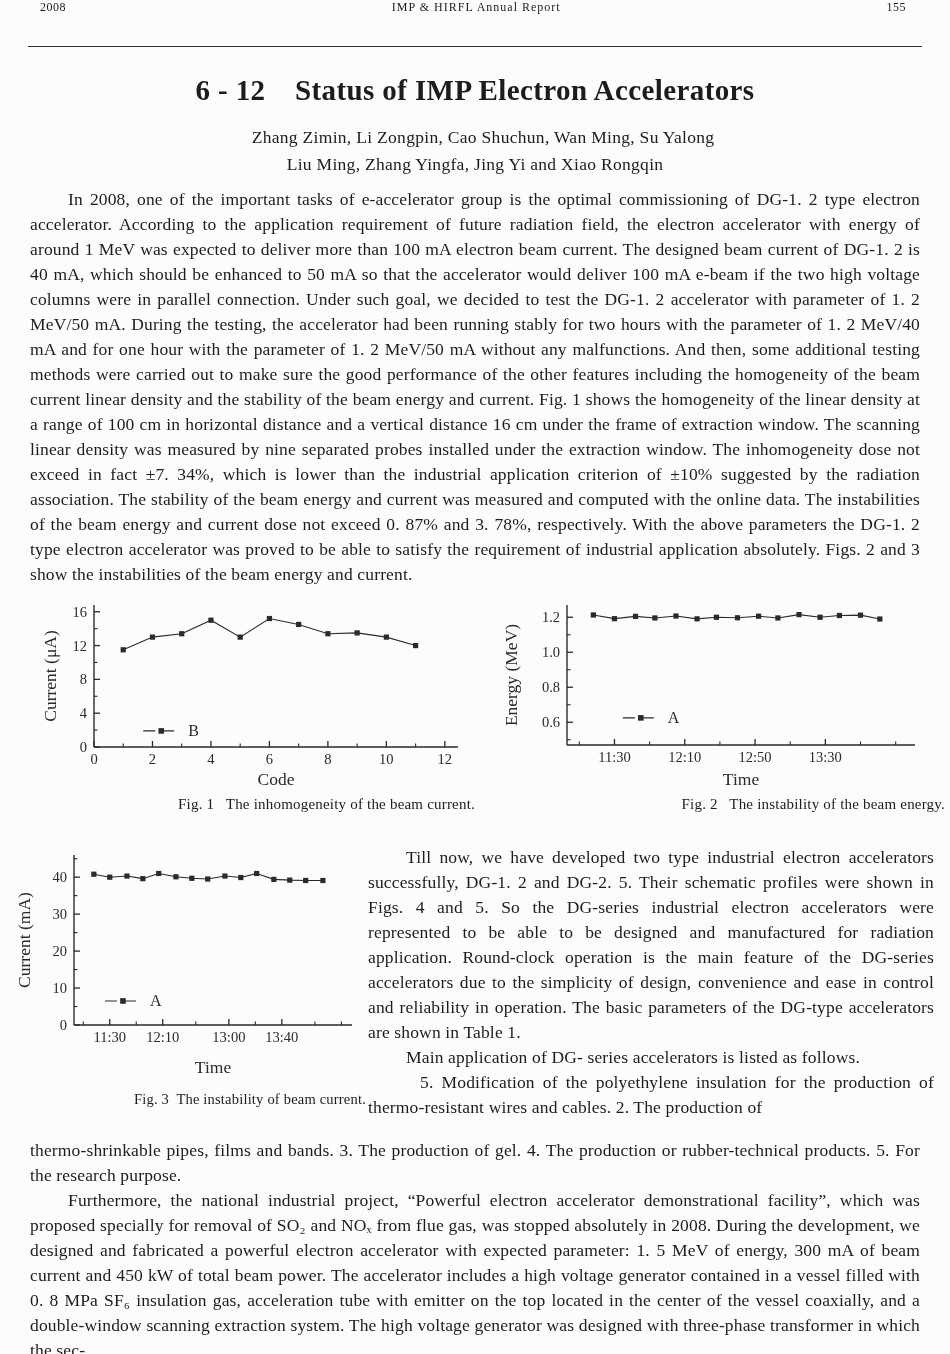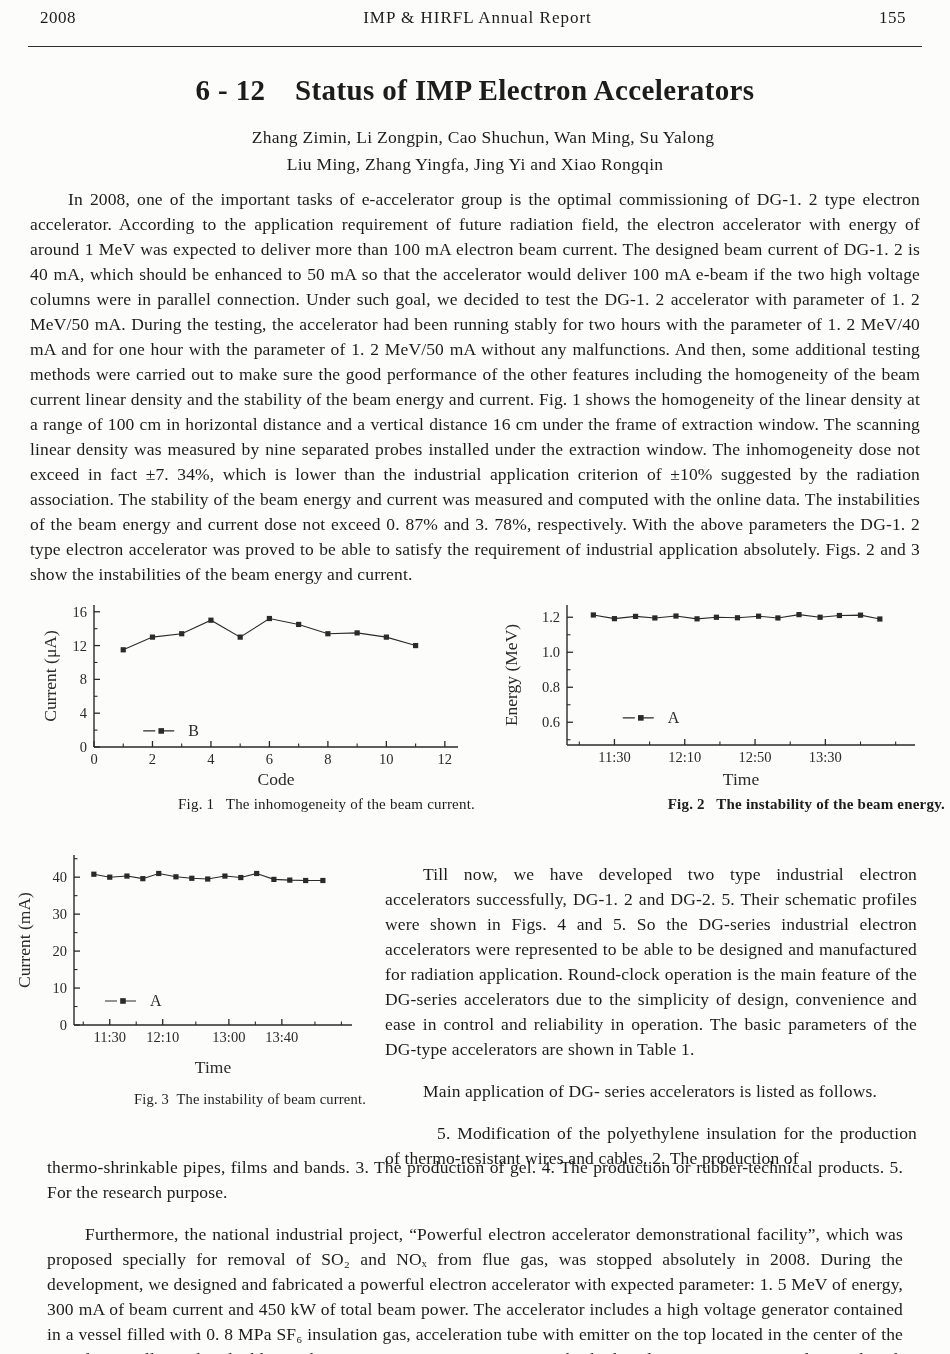--- a/index.html
+++ b/index.html
@@ -2,44 +2,44 @@
 <html><head>
 <meta charset="utf-8">
 <style>
   html,body{margin:0;padding:0;background:#e8e8e6;}
   .page{
     position:relative;width:950px;height:1354px;margin:0 auto;
     background:#fcfcfa;color:#1c1c1c;overflow:hidden;
     font-family:"Liberation Serif","DejaVu Serif",serif;
   }
   .abs{position:absolute;}
-  .hdr{top:8px;left:40px;right:44px;display:flex;justify-content:space-between;
-       font-size:17px;letter-spacing:.5px;gap:38px;}
+  .hdr{top:0;left:40px;right:44px;display:flex;justify-content:space-between;
+       font-size:12px;letter-spacing:.5px;gap:38px;}
   .hdr-journal{letter-spacing:1px;}
   .rule{top:46px;left:28px;width:894px;border-bottom:1.6px solid #2e2e2e;}
   .title{top:74px;left:0;width:100%;text-align:center;font-size:29px;font-weight:bold;
          white-space:pre-wrap;letter-spacing:.4px;}
   .authors1{top:127px;margin-left:8px;}
   .authors2{top:154px;}
   .authors{left:0;width:100%;text-align:center;font-size:17.5px;letter-spacing:.3px;}
   .bodytext{font-size:17.5px;line-height:25px;text-align:justify;letter-spacing:.15px;}
   .para1{top:187px;left:30px;width:890px;}
   .indent{text-indent:38px;}
   .indent-lg{text-indent:52px;}
   .fig svg{display:block;}
   .fig svg text{font-family:"Liberation Serif","DejaVu Serif",serif;}
   .fig1{left:42px;top:597px;}
   .fig2{left:503px;top:597px;}
   .fig3{left:16px;top:845px;}
   .caption{text-align:right;font-size:15px;white-space:pre-wrap;letter-spacing:.2px;}
   .cap1{top:796px;left:55px;width:420px;}
-  .cap2{top:796px;left:525px;width:420px;font-weight:bold;}
+  .cap2{top:796px;left:525px;width:420px;}
   .cap3{top:1091px;left:26px;width:340px;font-size:14.5px;}
   .rightcol{left:368px;top:845px;width:566px;}
-  .rightcol p,.bottomblock p{margin:17px;}
+  .rightcol p,.bottomblock p{margin:0;}
   .bottomblock{left:30px;top:1138px;width:890px;}
 </style>
 </head>
 <body>
 
 <div class="page">
 
   <div class="abs hdr">
     <span>2008</span>
     <span class="hdr-journal">IMP &amp; HIRFL Annual Report</span>

